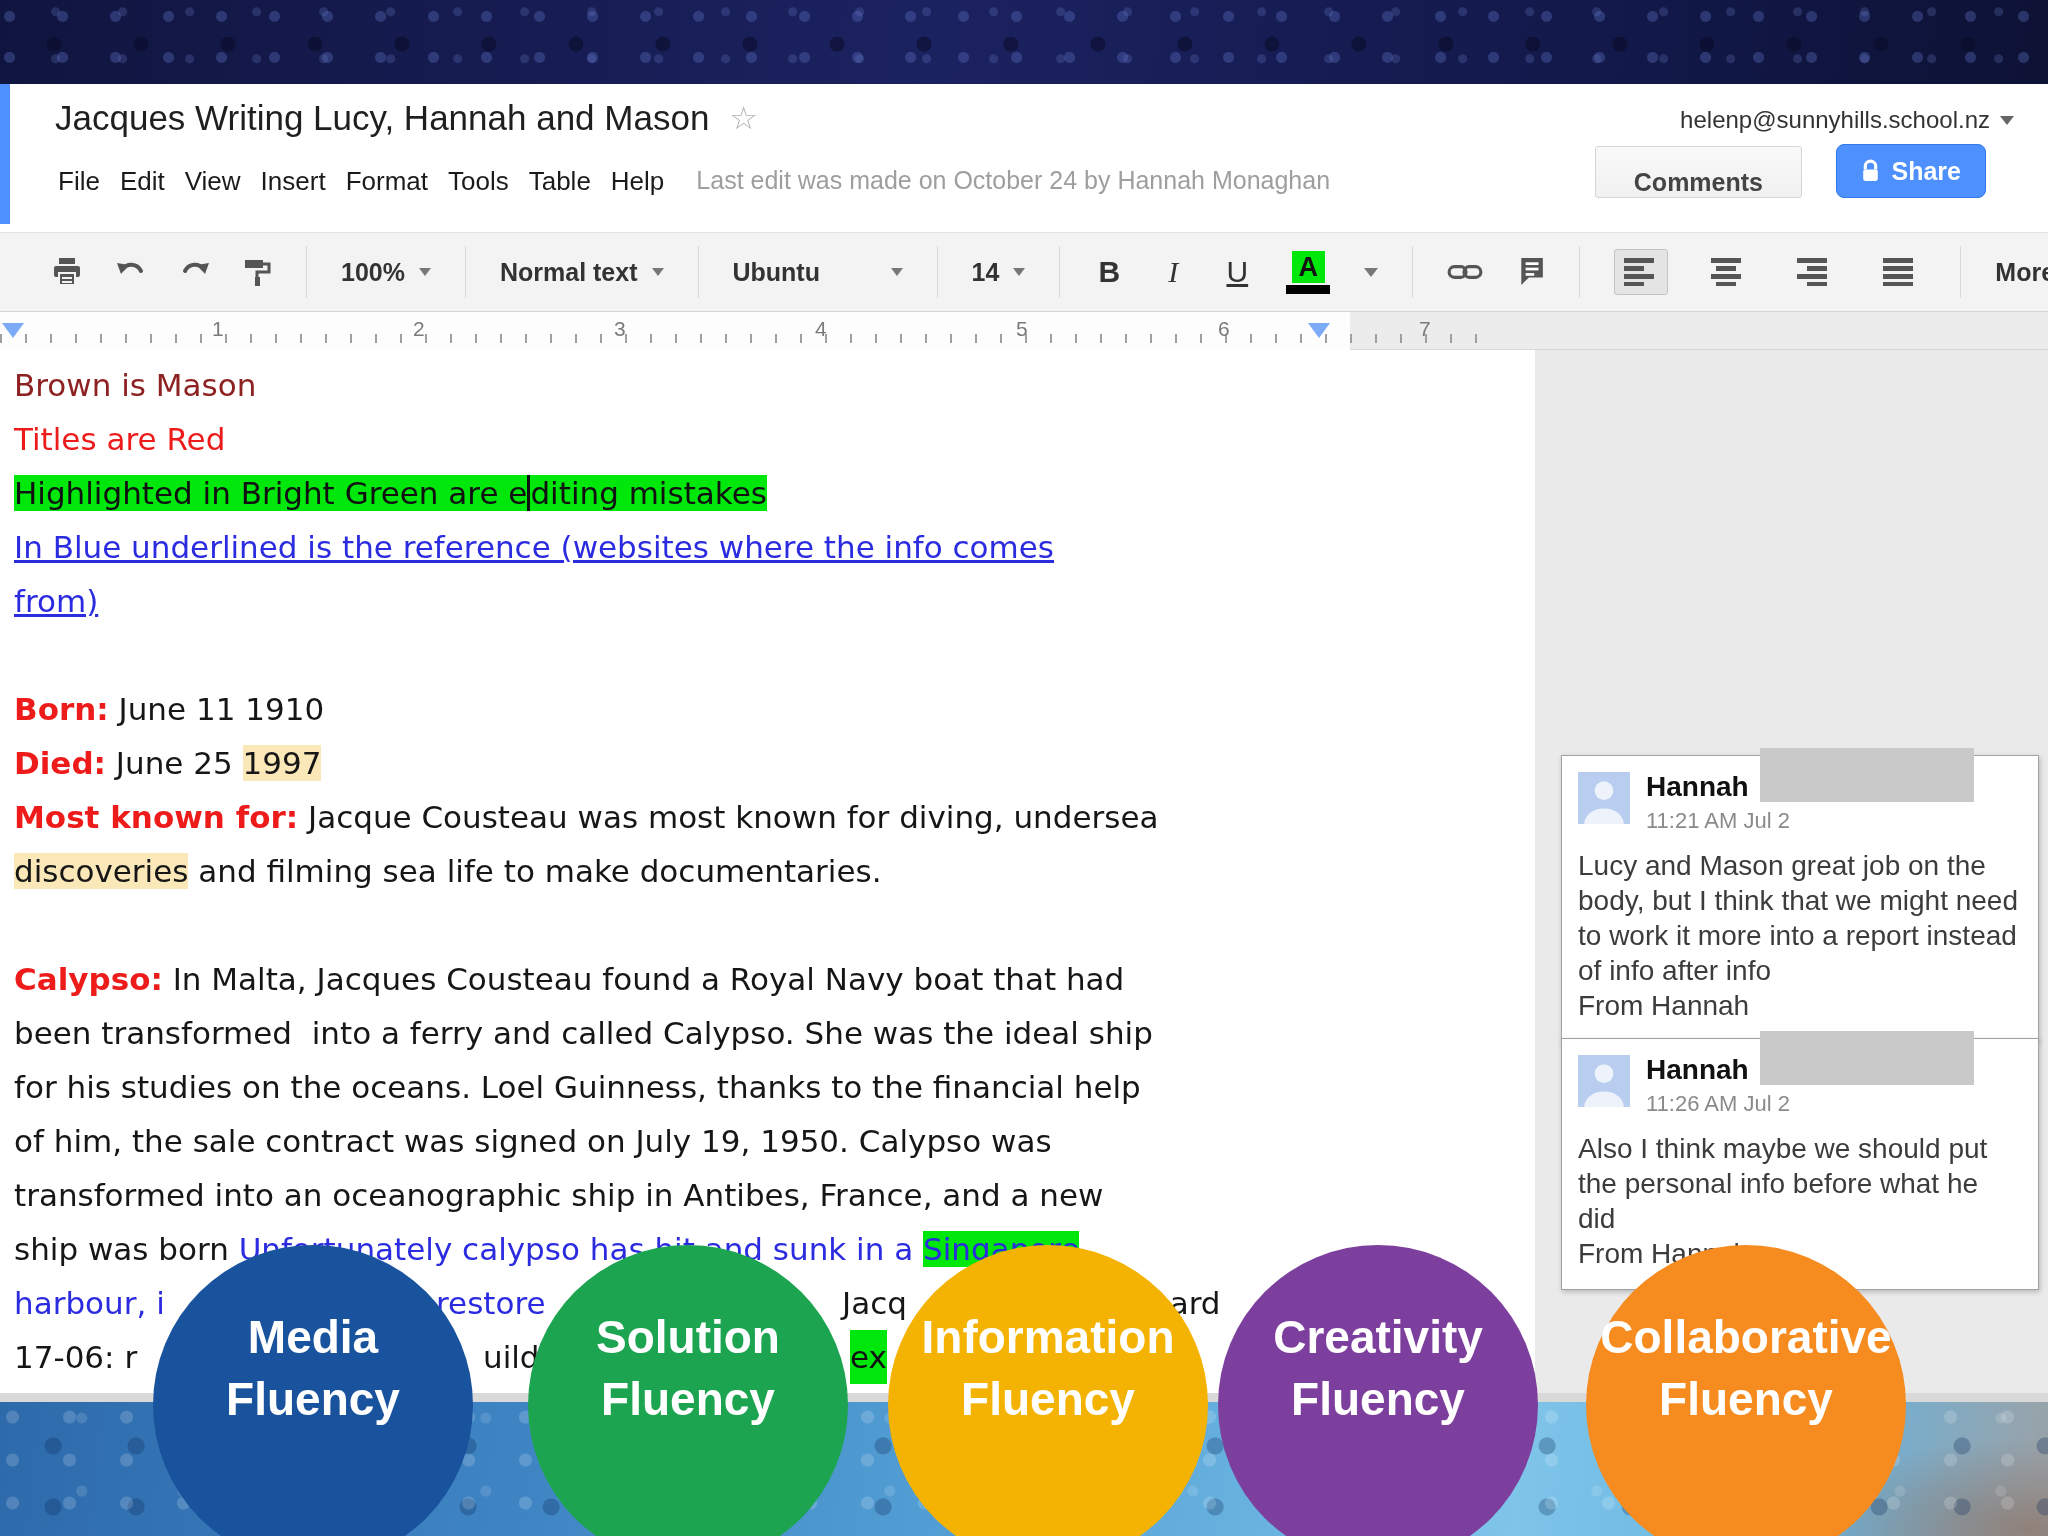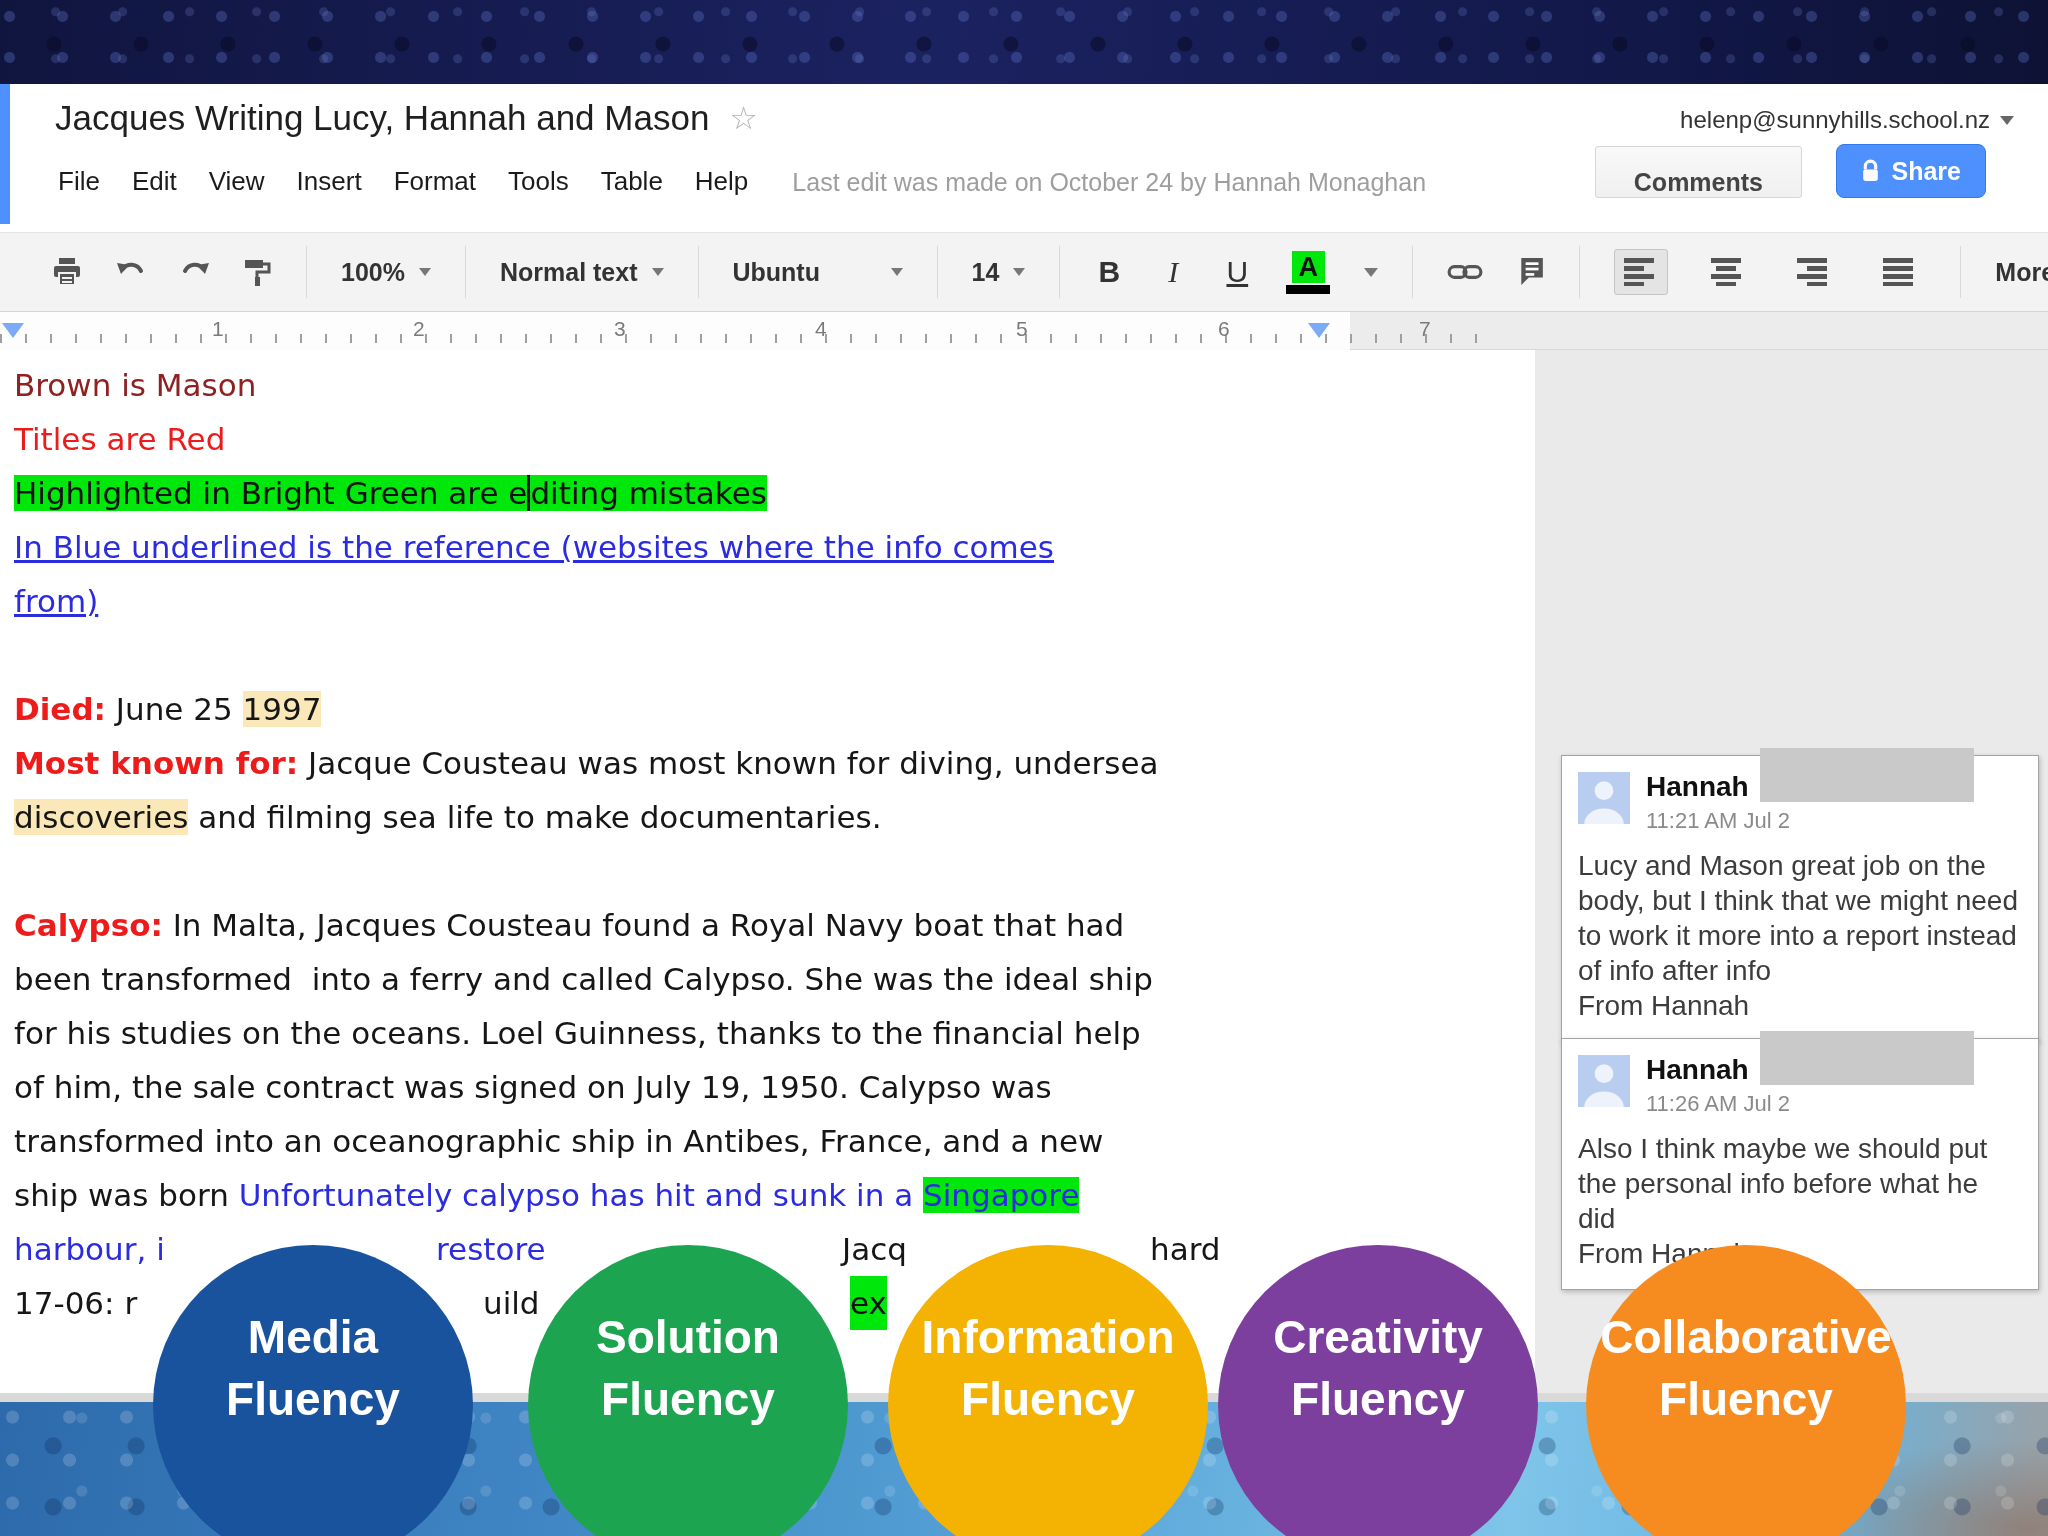--- a/index.html
+++ b/index.html
@@ -30,21 +30,21 @@
   
   .header{left:0;top:84px;width:2048px;height:140px;background:#fff;}
   .blue-strip{left:0;top:0;width:10px;height:140px;background:#4d90fe;}
   .title-row{left:55px;top:14px;display:flex;align-items:center;gap:20px;}
   .doc-title{font-size:35px;color:#1f1f1f;}
   .star{font-size:32px;color:#b3b3b3;font-family:"DejaVu Sans",sans-serif;}
   .account{position:absolute;right:34px;top:22px;display:flex;align-items:center;gap:10px;
            font-size:24px;color:#333;}
   .dd-caret{width:0;height:0;border-left:7px solid transparent;border-right:7px solid transparent;
             border-top:9px solid #666;display:inline-block;}
-  .menu-row{left:58px;top:82px;display:flex;align-items:flex-end;gap:32px;}
+  .menu-row{left:58px;top:82px;display:flex;align-items:flex-start;gap:20px;}
   .menu-item{font-size:26px;color:#1b1b1b;}
   .last-edit{font-size:25px;color:#9e9e9e;margin-left:12px;white-space:nowrap;}
   .btn-comments{position:absolute;right:246px;top:62px;height:50px;padding:0 38px;
      background:linear-gradient(#f9f9f9,#f0f0f0);border:1px solid #d6d6d6;border-radius:3px;
      font-size:25px;font-weight:bold;color:#444;display:flex;align-items:flex-end;}
   .btn-share{position:absolute;right:62px;top:60px;height:52px;padding:0 24px;
      background:#4d90fe;border:1px solid #3079ed;border-radius:8px;
      font-size:25px;font-weight:bold;color:#fff;display:flex;align-items:center;gap:12px;}
 
   
@@ -280,20 +280,21 @@
 </div>
 
 <div class="abs page">
   <div class="doc">
     <div class="dl maroon">Brown is Mason</div>
     <div class="dl red">Titles are Red</div>
     <div class="dl"><span class="hl-green">Highlighted in Bright Green are e</span><span class="hl-green"><span class="caret-bar"></span></span><span class="hl-green">diting mistakes</span></div>
     <div class="dl"><span class="bluelink">In Blue underlined is the reference (websites where the info comes</span></div>
     <div class="dl"><span class="bluelink">from)</span></div>
     <div class="dl"></div>
+    <div class="dl"><span class="rlabel">Born:</span><span> June 11 1910</span></div>
     <div class="dl"><span class="rlabel">Died:</span><span> June 25 </span><span class="hl-cream">1997</span></div>
     <div class="dl"><span class="rlabel">Most known for:</span><span> Jacque Cousteau was most known for diving, undersea</span></div>
     <div class="dl"><span class="hl-cream">discoveries</span><span> and filming sea life to make documentaries.</span></div>
     <div class="dl"></div>
     <div class="dl"><span class="rlabel">Calypso:</span><span> In Malta, Jacques Cousteau found a Royal Navy boat that had</span></div>
     <div class="dl">been transformed  into a ferry and called Calypso. She was the ideal ship</div>
     <div class="dl">for his studies on the oceans. Loel Guinness, thanks to the financial help</div>
     <div class="dl">of him, the sale contract was signed on July 19, 1950. Calypso was</div>
     <div class="dl">transformed into an oceanographic ship in Antibes, France, and a new</div>
     <div class="dl"><span>ship was born </span><span class="blue">Unfortunately calypso has hit and sunk in a </span><span class="blue hl-green">Singapore</span></div>

